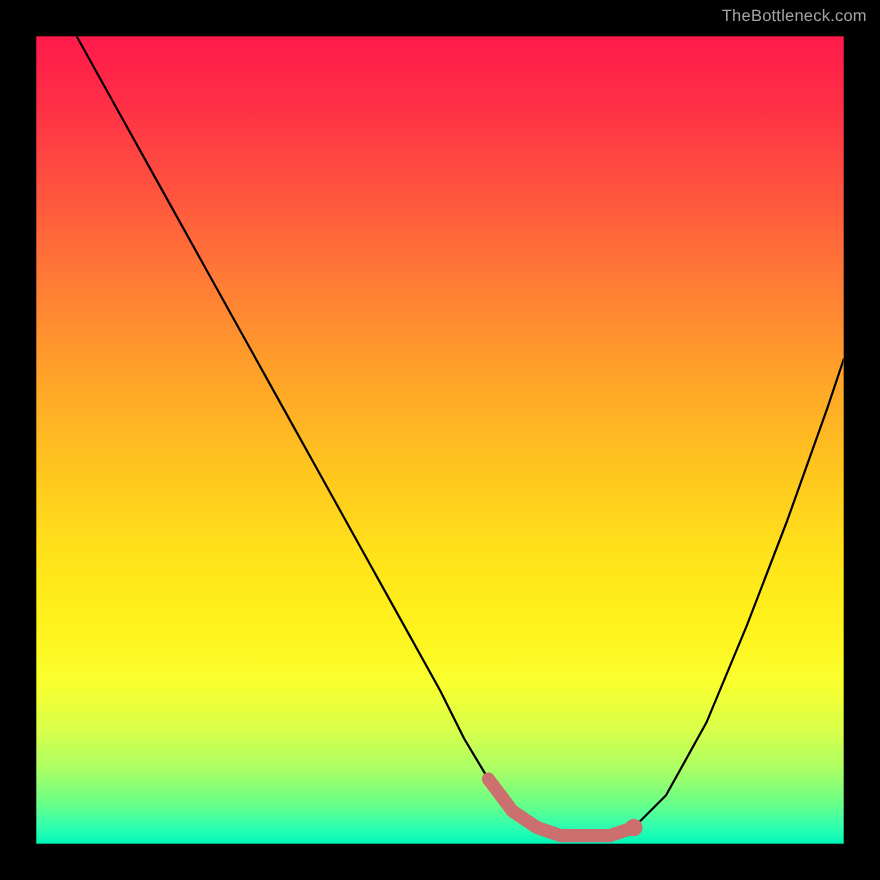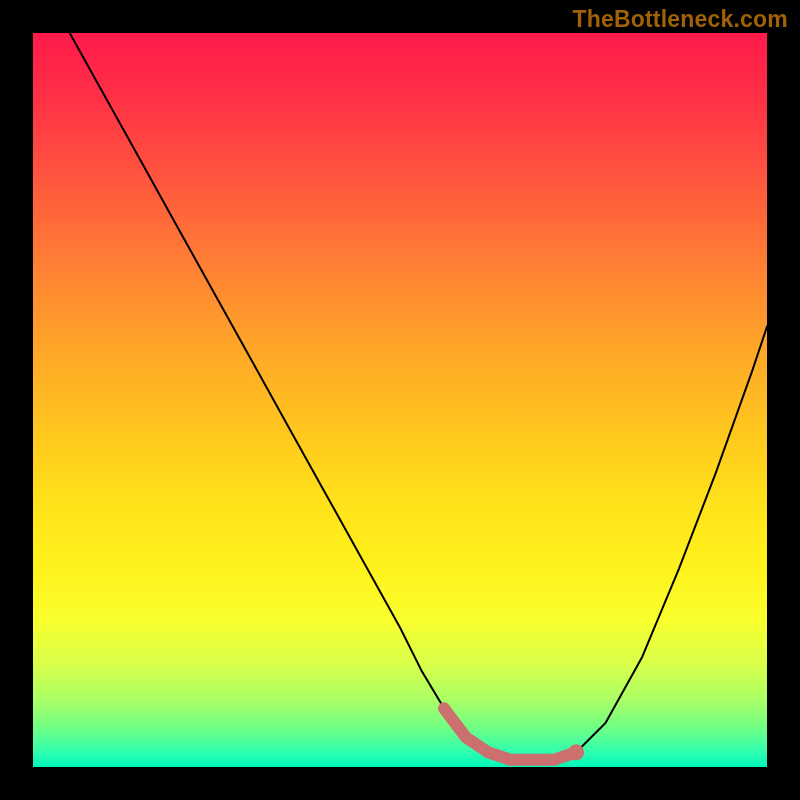--- a/index.html
+++ b/index.html
@@ -39,23 +39,23 @@
       #6aff88 95%,
       #2effb0 98%,
       #00f7b8 100%
     );
   }
   .watermark {
     position: absolute;
     top: 6px;
     right: 12px;
     font-family: Arial, Helvetica, sans-serif;
-    font-size: 23px;
-    font-weight: 700;
-    color: #a16207;
+    font-size: 15px;
+    font-weight: 400;
+    color: #a3a3a3;
     letter-spacing: 0.2px;
     user-select: none;
   }
   svg.curve {
     position: absolute;
     left: 0;
     top: 0;
     width: 734px;
     height: 734px;
   }

